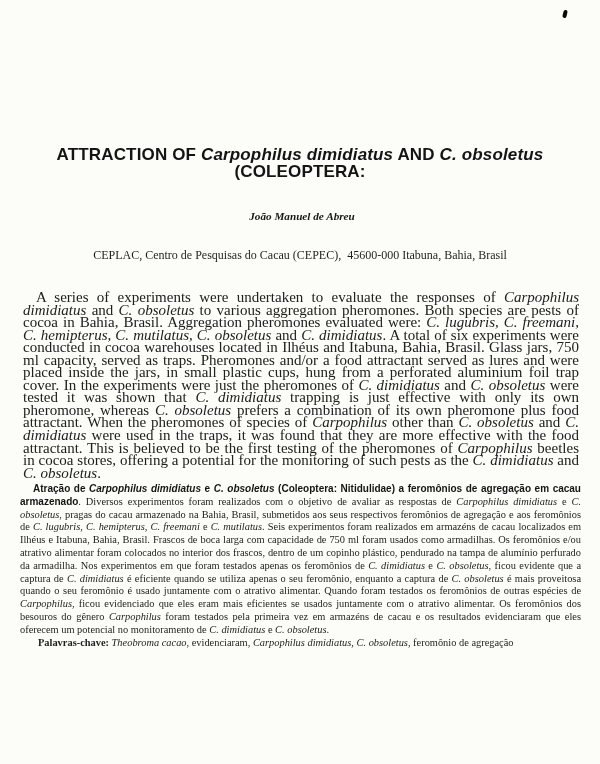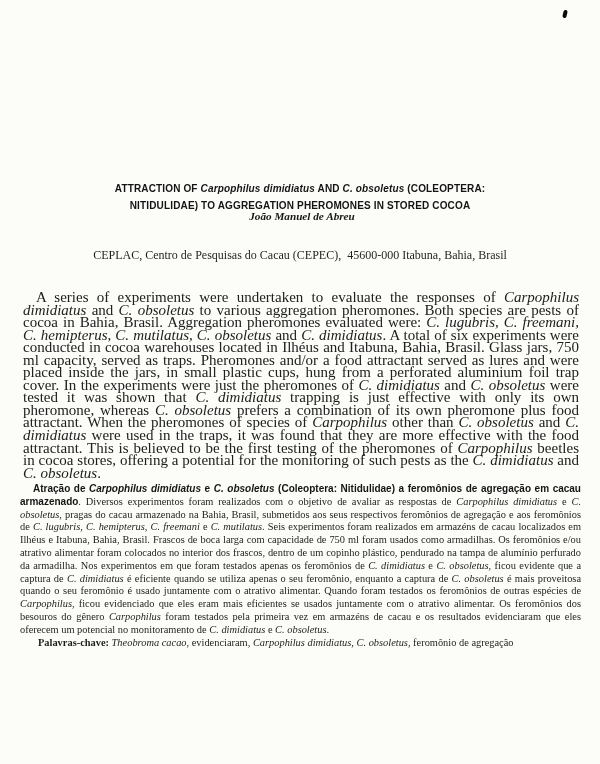--- a/index.html
+++ b/index.html
@@ -14,22 +14,22 @@
   }
   .ink-mark{
     position:absolute;left:563px;top:10px;
     width:4px;height:8px;background:#0a0a0a;
     border-radius:2px;transform:rotate(14deg);
   }
   .title{
     position:absolute;top:147px;left:30px;right:30px;
     text-align:center;
     font-family:"Liberation Sans", sans-serif;
-    font-weight:bold;font-size:10px;line-height:16.5px;
-    letter-spacing:.15px;color:#141414;margin-top:34px;
+    font-weight:bold;font-size:17px;line-height:16.5px;
+    letter-spacing:.15px;color:#141414;
   }
   .author{
     position:absolute;top:210px;left:4px;right:0;
     text-align:center;
     font-weight:bold;font-style:italic;font-size:11.2px;color:#171717;
   }
   .affiliation{
     position:absolute;top:248px;left:0;right:0;
     text-align:center;font-size:12px;white-space:pre-wrap;color:#1f1f1f;
   }
@@ -56,21 +56,20 @@
 </style>
 </head>
 <body>
 
 <div class="page">
 
   <span class="ink-mark"></span>
 
   <div class="title">
     <div><span>ATTRACTION OF </span><span class="it">Carpophilus dimidiatus</span><span> AND </span><span class="it">C. obsoletus</span><span> (COLEOPTERA:</span></div>
-    <div><span>NITIDULIDAE) TO AGGREGATION PHEROMONES IN STORED COCOA</span></div>
   </div>
 
   <div class="author">João Manuel de Abreu</div>
 
   <div class="affiliation">CEPLAC, Centro de Pesquisas do Cacau (CEPEC),  45600-000 Itabuna, Bahia, Brasil</div>
 
   <div class="abstract-en">
     <p class="body"><span>A series of experiments were undertaken to evaluate the responses of </span><span class="it">Carpophilus dimidiatus</span><span> and </span><span class="it">C. obsoletus</span><span> to various aggregation pheromones. Both species are pests of cocoa in Bahia, Brasil. Aggregation pheromones evaluated were: </span><span class="it">C. lugubris, C. freemani, C. hemipterus, C. mutilatus, C. obsoletus</span><span> and </span><span class="it">C. dimidiatus</span><span>. A total of six experiments were conducted in cocoa warehouses located in Ilhéus and Itabuna, Bahia, Brasil. Glass jars, 750 ml capacity, served as traps. Pheromones and/or a food attractant served as lures and were placed inside the jars, in small plastic cups, hung from a perforated aluminium foil trap cover. In the experiments were just the pheromones of </span><span class="it">C. dimidiatus</span><span> and </span><span class="it">C. obsoletus</span><span> were tested it was shown that </span><span class="it">C. dimidiatus</span><span> trapping is just effective with only its own pheromone, whereas </span><span class="it">C. obsoletus</span><span> prefers a combination of its own pheromone plus food attractant. When the pheromones of species of </span><span class="it">Carpophilus</span><span> other than </span><span class="it">C. obsoletus</span><span> and </span><span class="it">C. dimidiatus</span><span> were used in the traps, it was found that they are more effective with the food attractant. This is believed to be the first testing of the pheromones of </span><span class="it">Carpophilus</span><span> beetles in cocoa stores, offering a potential for the monitoring of such pests as the </span><span class="it">C. dimidiatus</span><span> and </span><span class="it">C. obsoletus</span><span>.</span></p>
   </div>
 

